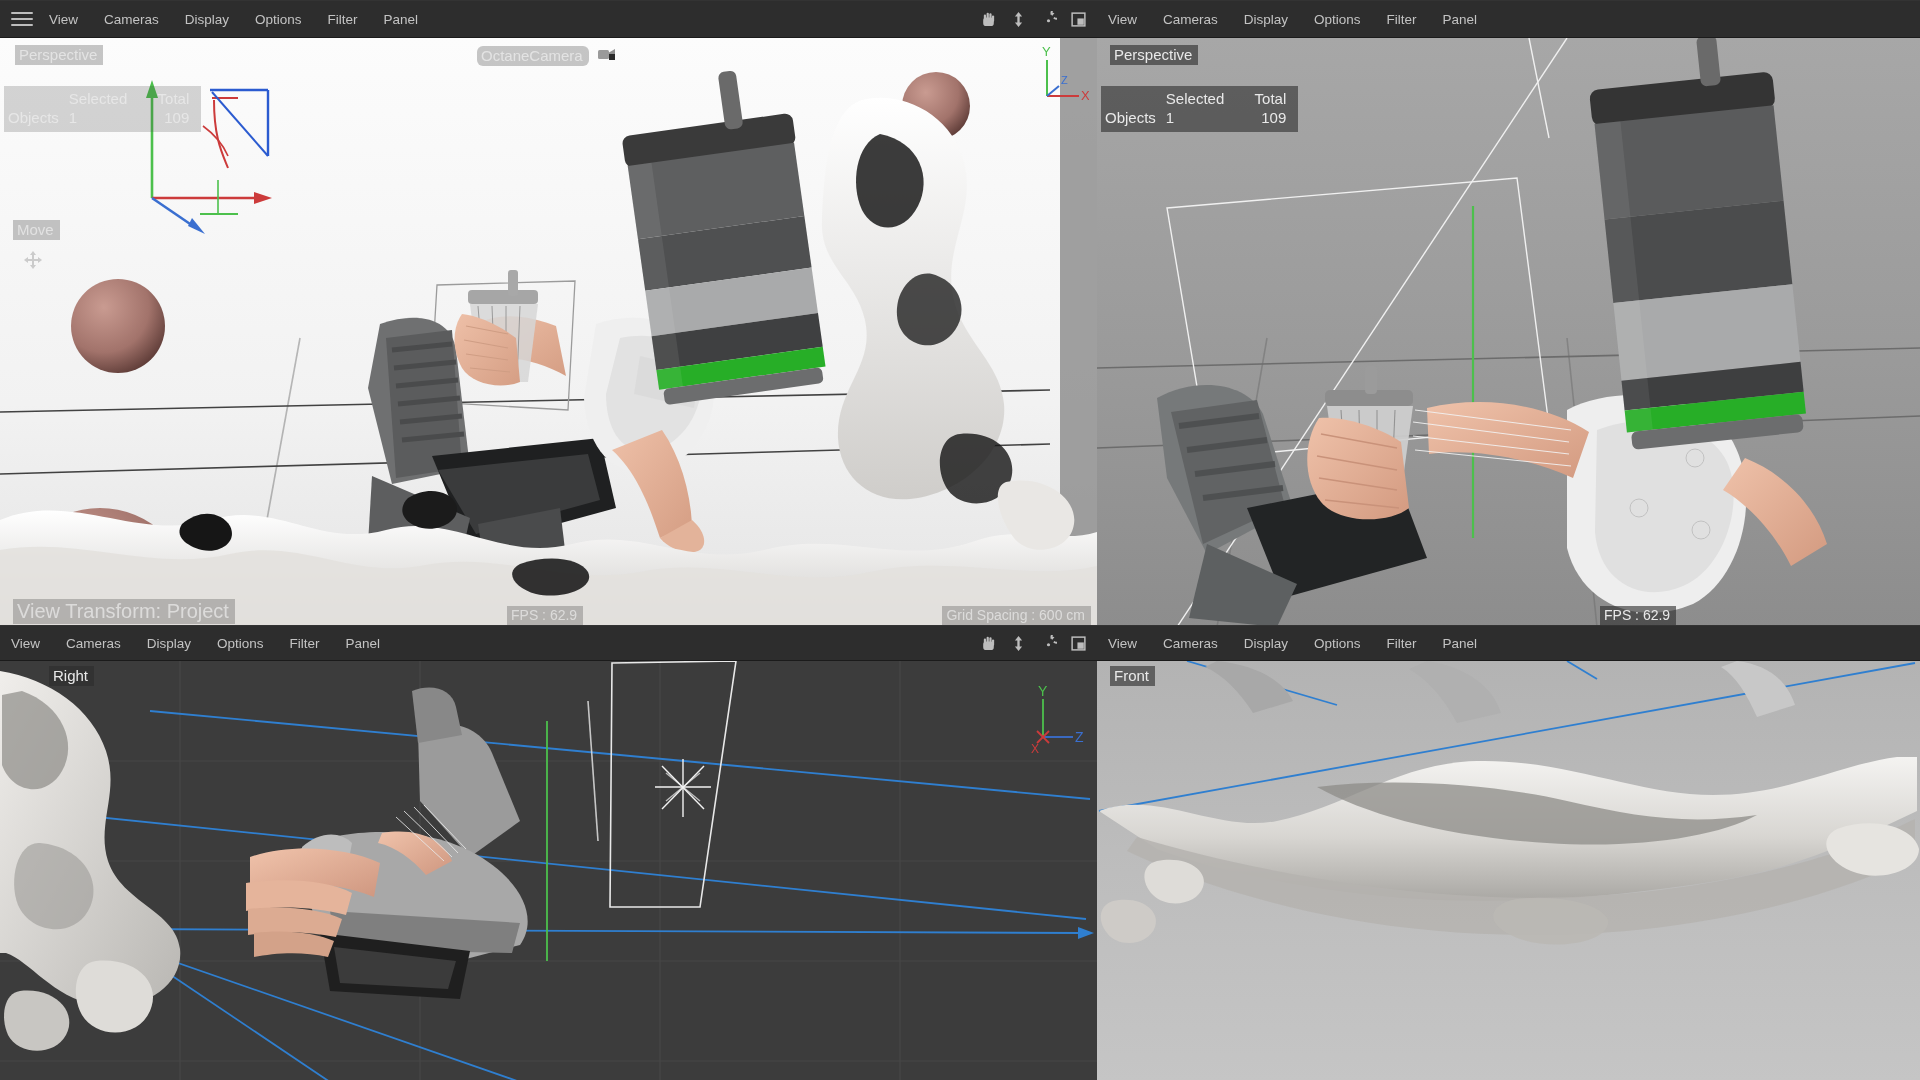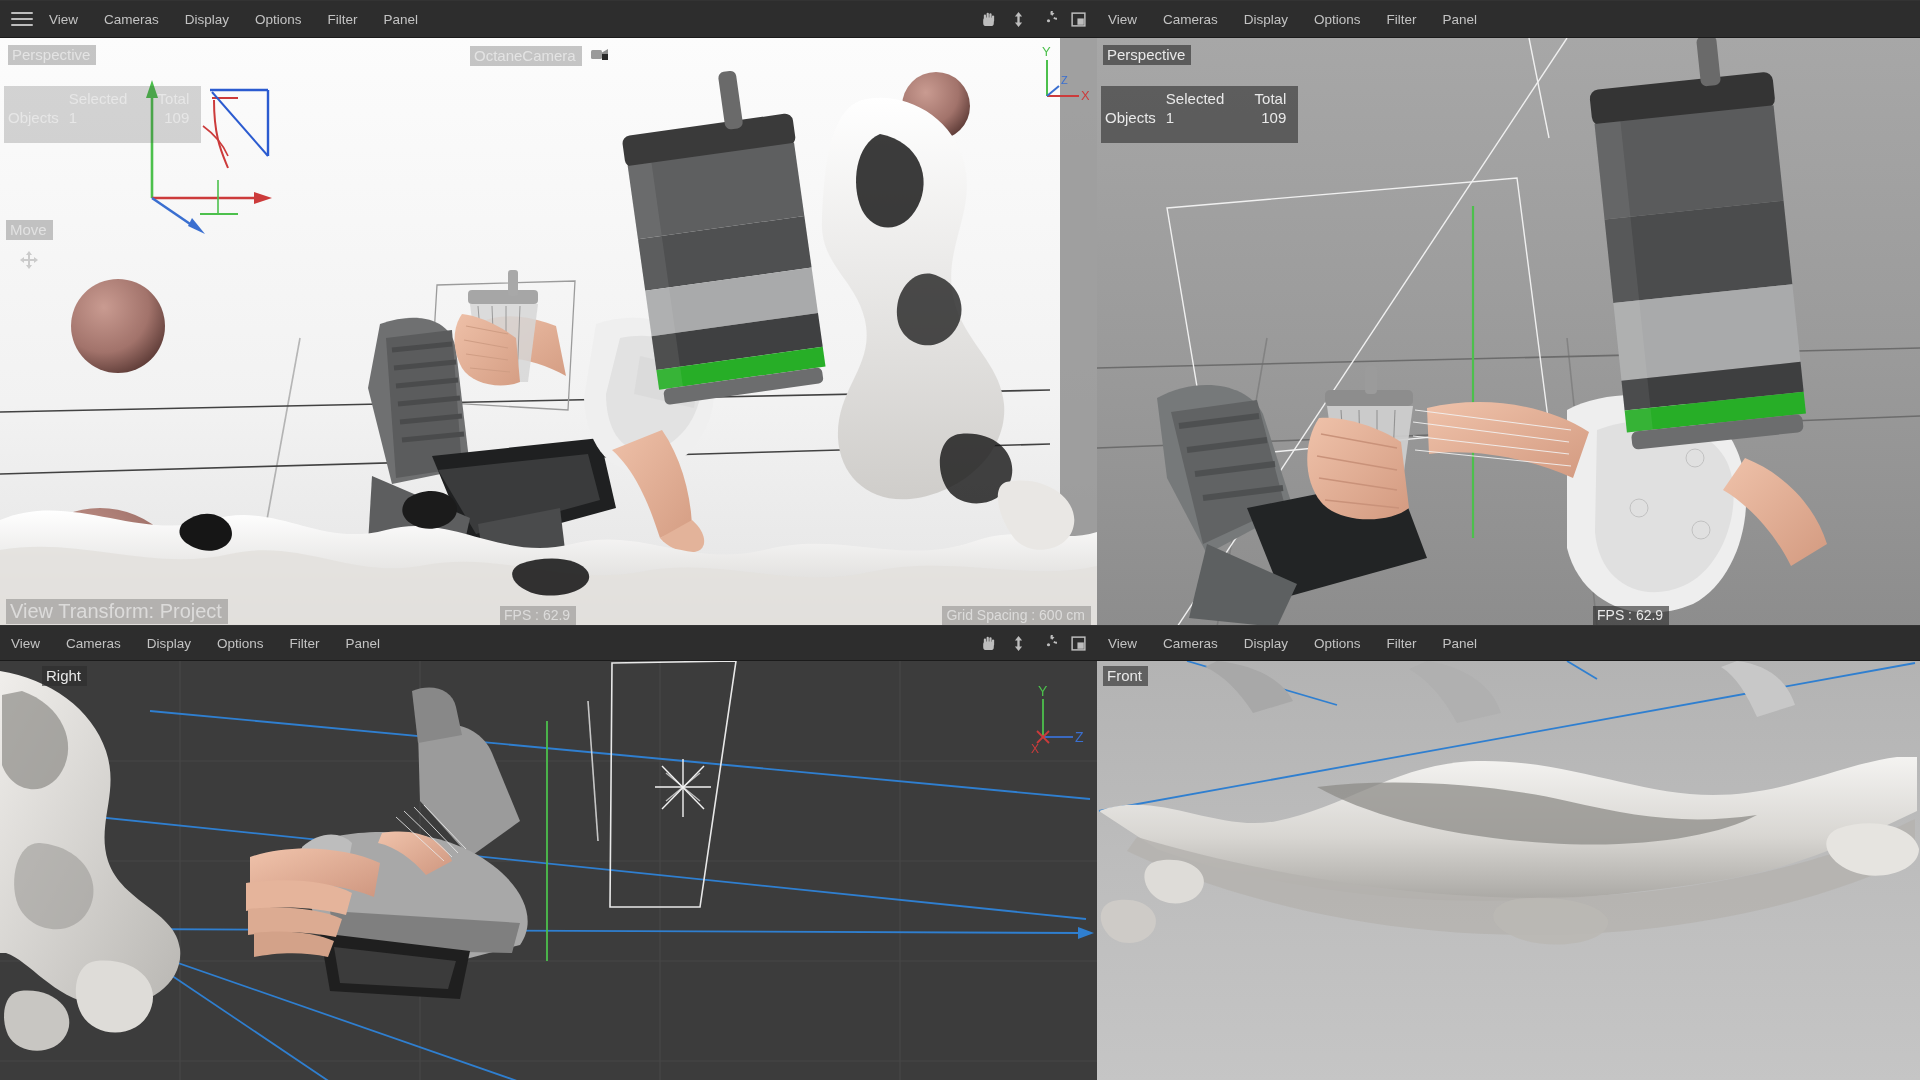--- a/index.html
+++ b/index.html
@@ -24,24 +24,24 @@
   .menubar.pad{padding-left:11px;}
   .tools{position:absolute;right:4px;top:0;height:100%;display:flex;align-items:center;gap:13px;padding-right:6px;}
   .tools svg{display:block;}
 
   .viewport{position:relative;width:100%;height:589px;overflow:hidden;}
   .viewport.row2{height:421px;}
   .viewport svg.scene{position:absolute;left:0;top:0;width:100%;height:100%;}
 
   
   .hud{position:absolute;color:#e9e9e9;font-size:15px;white-space:nowrap;}
-  .hud-chip{background:rgba(45,45,45,.62);padding:1px 6px 2px 4px;}
+  .hud-chip{background:rgba(45,45,45,.62);padding:1px 6px 2px 4px;margin-left:7px;}
   .faded .hud-chip{background:rgba(70,70,70,.30);color:rgba(245,245,245,.62);}
   .faded .stats{background:rgba(70,70,70,.22);color:rgba(245,245,245,.58);}
-  .stats{position:absolute;background:rgba(45,45,45,.60);padding:3px 12px 16px 4px;
+  .stats{position:absolute;background:rgba(45,45,45,.60);padding:3px 12px 5px 4px;
     color:#e9e9e9;font-size:15px;}
   .stats table{border-collapse:collapse;}
   .stats td{padding:0 0 0 0;font-size:15px;line-height:19px;}
   .stats td.lbl{padding-right:10px;}
   .stats td.c1{width:46px;text-align:left;}
   .stats td.c2{width:62px;text-align:right;}
   .stats td.h{text-align:left;}
   .stats td.h2{text-align:right;}
 
   .tool-hud{position:absolute;display:flex;align-items:center;gap:10px;flex-direction:column;}
@@ -225,21 +225,21 @@
           <path d="M960 396 C 996 392, 1020 418, 1010 444 C 1000 470, 962 472, 948 452 C 934 432, 938 398, 960 396 Z" fill="#141414" opacity="0.8"></path>
           <path d="M1006 444 C 1044 436, 1078 460, 1074 486 C 1070 514, 1030 520, 1014 500 C 1000 482, 990 450, 1006 444 Z" fill="#e9e7e4"></path>
         </g>
       </svg>
 
       <div class="hud" style="left:8px;top:8px;">
         <span class="hud-chip">Perspective</span>
       </div>
 
       <div class="cam-hud" style="left:470px;top:8px;">
-        <span class="hud hud-chip" style="position:static;">OctaneCamera</span>
+        <span class="hud hud-chip" style="position:static;border-radius:6px;">OctaneCamera</span>
         <span>
           <svg width="20" height="16" viewBox="0 0 20 16">
               <rect x="1" y="4" width="11" height="9" rx="1.5" fill="#9a9a9a"></rect>
               <path d="M12 6.5 L18 3 V14 L12 10.5 Z" fill="#8e8e8e"></path>
               <rect x="12" y="8" width="6" height="6" fill="#2a2a2a"></rect>
             </svg>
         </span>
       </div>
 
       <div class="stats" style="left:4px;top:48px;">

